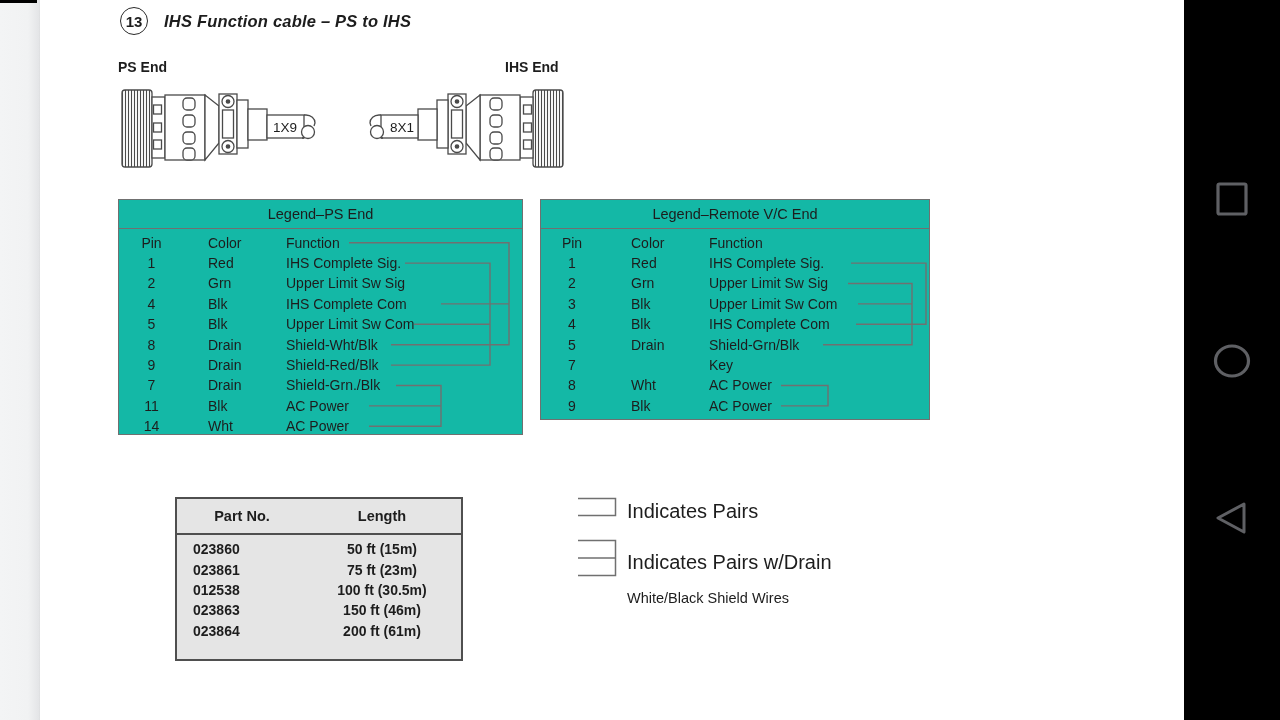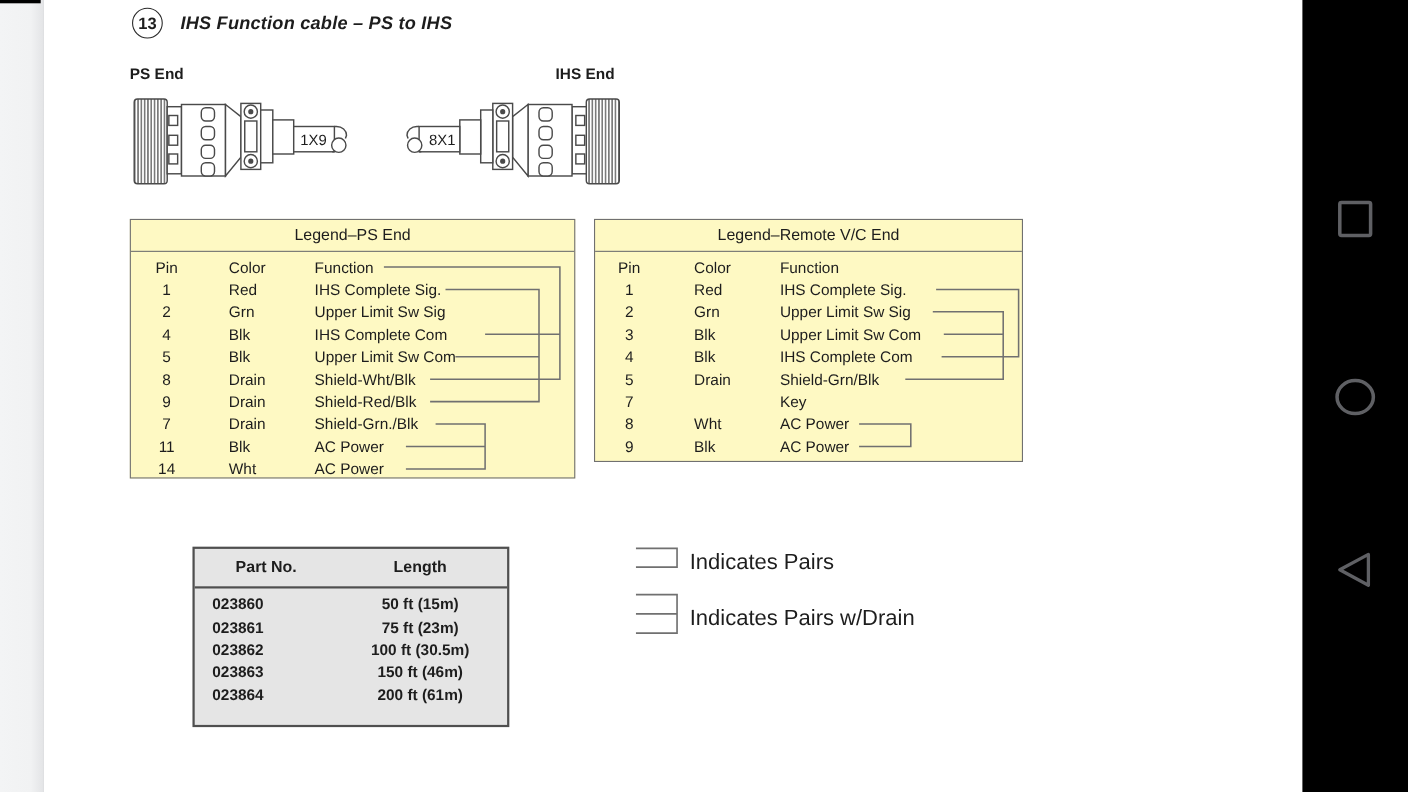--- a/index.html
+++ b/index.html
@@ -14,21 +14,21 @@
 
   .heading{position:absolute;left:120px;top:7px;display:flex;align-items:center;}
   .sec-circle{width:26px;height:26px;border:1.7px solid #2a2a2a;border-radius:50%;
       display:flex;align-items:center;justify-content:center;
       font-weight:bold;font-size:15px;}
   .sec-title{margin-left:16px;font-weight:bold;font-style:italic;font-size:16.5px;letter-spacing:.2px;}
 
   .end-label{position:absolute;font-weight:bold;font-size:14px;}
 
   
-  .lgt{position:absolute;border:1.4px solid #707070;background:#fef9c3;box-sizing:border-box;}
+  .lgt{position:absolute;border:1.4px solid #707070;background:#14b8a6;box-sizing:border-box;}
   .lgt-title{height:29px;box-sizing:border-box;border-bottom:1.4px solid #707070;
       display:flex;align-items:center;justify-content:center;font-size:14.5px;}
   .lgt-rows{padding-top:3.5px;}
   .lg-row{display:flex;height:20.4px;align-items:center;font-size:14px;white-space:nowrap;}
   .c-pin{box-sizing:border-box;text-align:center;}
   .lgt.left .c-pin{width:65px;}
   .lgt.right .c-pin{width:62px;}
   .c-color{box-sizing:border-box;}
   .lgt.left .c-color{width:102px;padding-left:24px;}
   .lgt.right .c-color{width:106px;padding-left:28px;}
@@ -248,21 +248,21 @@
     <div class="parts-rows">
       <div class="pt-row">
         <div class="pt-part">023860</div>
         <div class="pt-len">50 ft (15m)</div>
       </div>
       <div class="pt-row">
         <div class="pt-part">023861</div>
         <div class="pt-len">75 ft (23m)</div>
       </div>
       <div class="pt-row">
-        <div class="pt-part">023862</div>
+        <div class="pt-part">012538</div>
         <div class="pt-len">100 ft (30.5m)</div>
       </div>
       <div class="pt-row">
         <div class="pt-part">023863</div>
         <div class="pt-len">150 ft (46m)</div>
       </div>
       <div class="pt-row">
         <div class="pt-part">023864</div>
         <div class="pt-len">200 ft (61m)</div>
       </div>
@@ -273,20 +273,21 @@
     <path d="M0,3.5 H37.5 V20.5 H0"></path>
   </svg>
   <div class="pairs-label" style="left:627px;top:500px;">Indicates Pairs</div>
 
   <svg style="position:absolute;left:578px;top:537px;" width="42" height="42" viewBox="0 0 42 42" stroke="#707070" stroke-width="1.5" fill="none">
     <path d="M0,3.5 H37.5 V38.5 H0 M0,21 H37.5"></path>
   </svg>
   <div class="pairs-label" style="left:627px;top:551px;">Indicates Pairs w/Drain</div>
 
   <div class="note">
+    <div>White/Black Shield Wires</div>
   </div>
 
   <div class="navbar">
     <div class="navbtn" style="top:167px;">
       <svg width="34" height="36" viewBox="0 0 34 36">
         <rect x="3" y="3" width="28" height="30" rx="1.5" fill="none" stroke="#5f6064" stroke-width="3.2"></rect>
       </svg>
     </div>
     <div class="navbtn" style="top:329px;">
       <svg width="40" height="36" viewBox="0 0 40 36">

